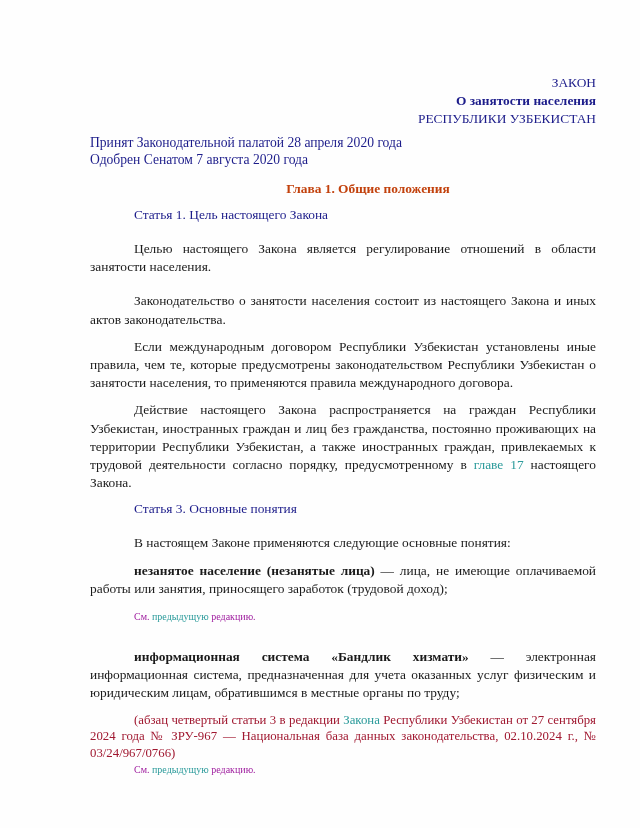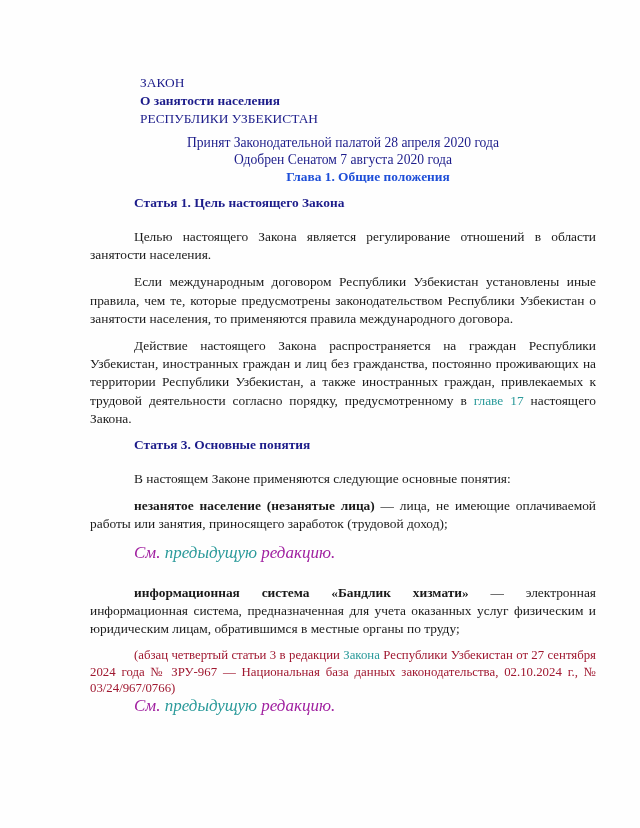--- a/index.html
+++ b/index.html
@@ -17,73 +17,71 @@
     }
     .page {
       position: absolute;
       left: 90px;
       top: 74px;
       width: 506px;
       font-size: 13.4px;
       line-height: 18.2px;
     }
     .center {
-      text-align: left;
+      text-align: right;
     }
     .title-line {
       color: #1c1c8a;
       font-size: 13.4px;
       line-height: 18px;
       margin-left: 50px;
     }
     .title-bold {
       font-weight: bold;
     }
     .adopt {
       color: #1c1c8a;
       font-size: 13.6px;
       line-height: 17px;
       margin-top: 6px;
-      text-align: center;
     }
     .chapter {
-      color: #1d4ed8;
+      color: #c2410c;
       font-weight: bold;
       text-align: center;
-      margin-top: 0;
+      margin-top: 12px;
       margin-left: 50px;
       line-height: 18px;
     }
     .article {
       color: #1c1c8a;
-      font-weight: bold;
+      font-weight: normal;
       text-indent: 44px;
       margin-top: 8px;
       line-height: 18px;
     }
     .para {
       text-align: justify;
       text-indent: 44px;
       margin-top: 9px;
     }
     .para.first {
       margin-top: 16px;
     }
     .term {
       font-weight: bold;
     }
     .link {
       color: #2a9a9a;
     }
     .see-prev {
-      font-style: italic;
       text-indent: 44px;
       margin-top: 10px;
       line-height: 18px;
-      font-size: 17px;
+      font-size: 10px;
     }
     .see-prev.tight {
       margin-top: 0;
     }
     .purple { color: #a020a0; }
     .teal { color: #2a9a9a; }
     .note {
       color: #a01830;
       text-align: justify;
       text-indent: 44px;
@@ -104,20 +102,21 @@
   <div class="adopt">
     <div>Принят Законодательной палатой 28 апреля 2020 года</div>
     <div>Одобрен Сенатом 7 августа 2020 года</div>
   </div>
 
   <div class="chapter">Глава 1. Общие положения</div>
 
   <div class="article">Статья 1. Цель настоящего Закона</div>
   <div class="para first">Целью настоящего Закона является регулирование отношений в области занятости населения.</div>
 
+  <div class="para first">Законодательство о занятости населения состоит из настоящего Закона и иных актов законодательства.</div>
   <div class="para">Если международным договором Республики Узбекистан установлены иные правила, чем те, которые предусмотрены законодательством Республики Узбекистан о занятости населения, то применяются правила международного договора.</div>
   <div class="para"><span>Действие настоящего Закона распространяется на граждан Республики Узбекистан, иностранных граждан и лиц без гражданства, постоянно проживающих на территории Республики Узбекистан, а также иностранных граждан, привлекаемых к трудовой деятельности согласно порядку, предусмотренному в </span><span class="link">главе 17</span><span> настоящего Закона.</span></div>
 
   <div class="article">Статья 3. Основные понятия</div>
   <div class="para first">В настоящем Законе применяются следующие основные понятия:</div>
 
 
   <div class="para"><span class="term">незанятое население (незанятые лица)</span><span> — лица, не имеющие оплачиваемой работы или занятия, приносящего заработок (трудовой доход);</span></div>
 
   <div class="see-prev"><span class="purple">См.</span><span class="teal"> предыдущую </span><span class="purple">редакцию.</span></div>

